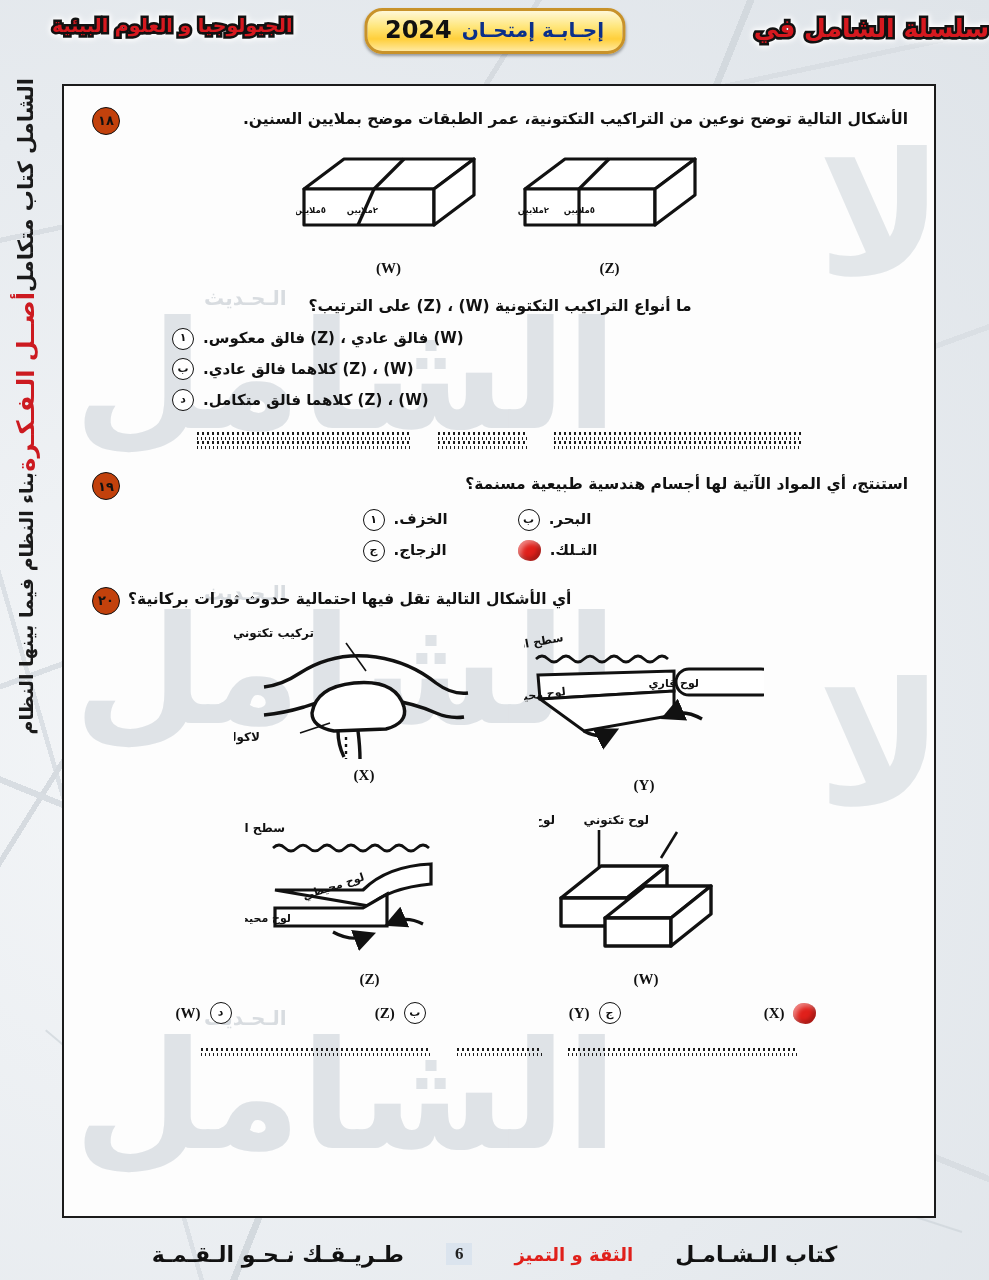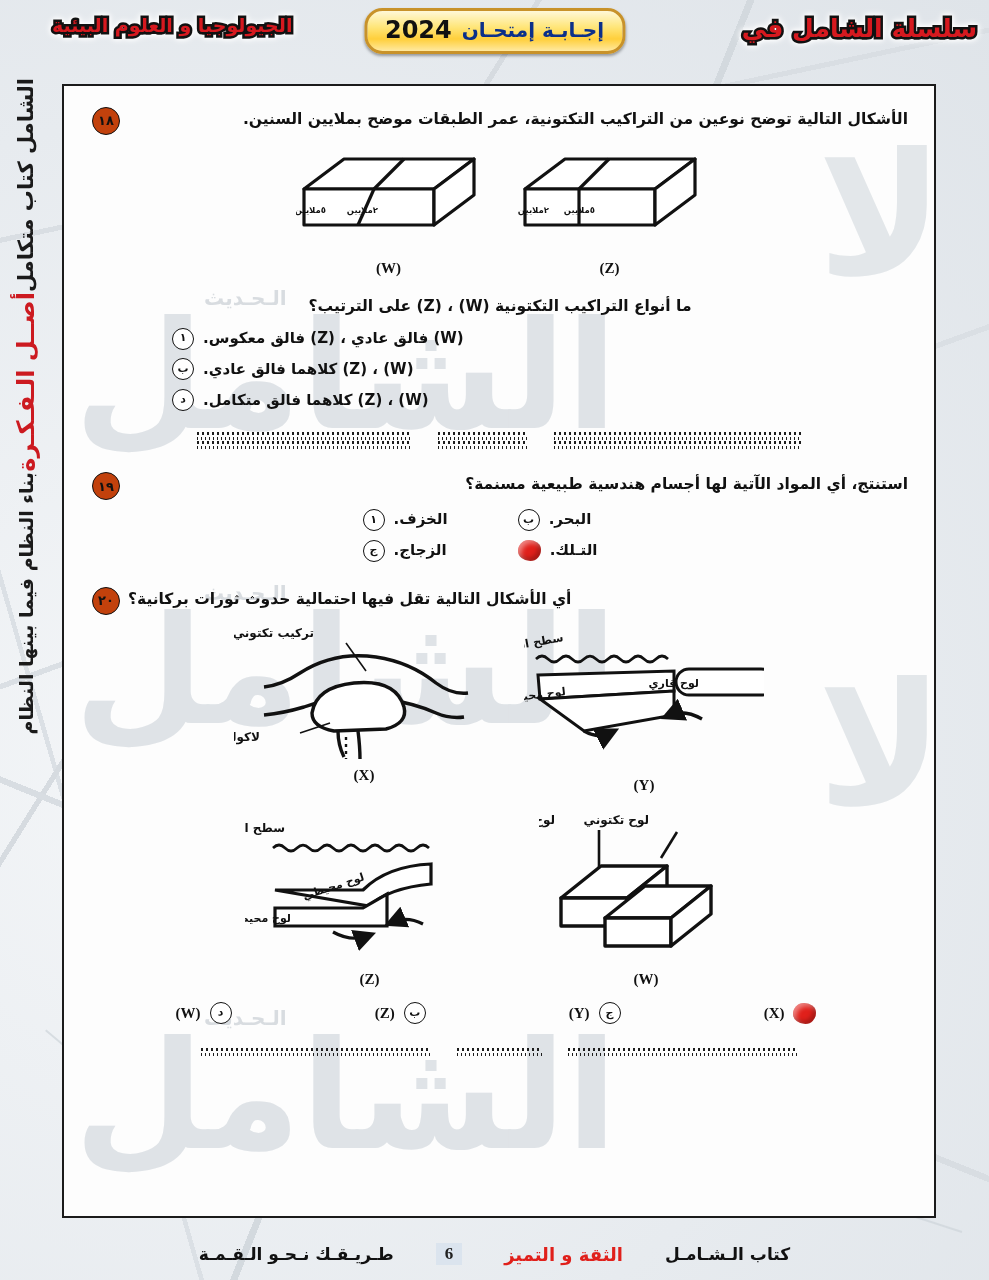--- a/index.html
+++ b/index.html
@@ -32,21 +32,21 @@
   .hdr-red{
     position:absolute;top:14px;
     font-family:"DejaVu Sans","Liberation Sans",sans-serif;
     font-weight:bold;color:#d6191f;
     font-size:25px;letter-spacing:-1px;
     -webkit-text-stroke:5px #111;
     paint-order:stroke fill;
     white-space:nowrap;
     filter:drop-shadow(0 0 2px #fff) drop-shadow(0 0 3px #fff);
   }
-  .hdr-right{right:12px;}
+  .hdr-right{right:0;}
   .hdr-left{left:52px;font-size:19px;}
   .hdr-center{
     position:absolute;left:50%;transform:translateX(-50%);top:8px;
     background:linear-gradient(#fff8d8 0%,#ffe67a 40%,#ffcf3b 70%,#ffe9a0 100%);
     border:3px solid #c8922a;border-radius:18px;
     padding:5px 18px 7px 18px;box-shadow:0 2px 3px rgba(0,0,0,.35);
     display:flex;align-items:center;gap:10px;white-space:nowrap;
   }
   .hdr-center .lbl{
     color:#0b2f8a;font-size:20px;font-weight:bold;letter-spacing:1px;text-align:right;
@@ -141,21 +141,21 @@
   .arabic-sm{font-size:8.5px;font-weight:bold;}
 
   .figrow2{display:flex;justify-content:center;align-items:flex-start;gap:30px;position:relative;z-index:3;}
 
   
   .footer{
     position:absolute;left:0;bottom:0;width:989px;height:52px;z-index:6;
     display:flex;align-items:center;justify-content:center;gap:42px;
     direction:rtl;
   }
-  .f-item{font-size:17px;font-weight:bold;color:#111;letter-spacing:2px;white-space:nowrap;}
+  .f-item{font-size:22px;font-weight:bold;color:#111;letter-spacing:2px;white-space:nowrap;}
   .f-red{color:#e0201b;font-size:18px;}
   .f-page{
     background:#dbe4ee;color:#222;font-size:17px;font-weight:bold;
     padding:1px 9px;font-family:"Liberation Serif",serif;
   }
 </style>
 </head>
 <body>
 
 <div class="bg-marble"></div>

